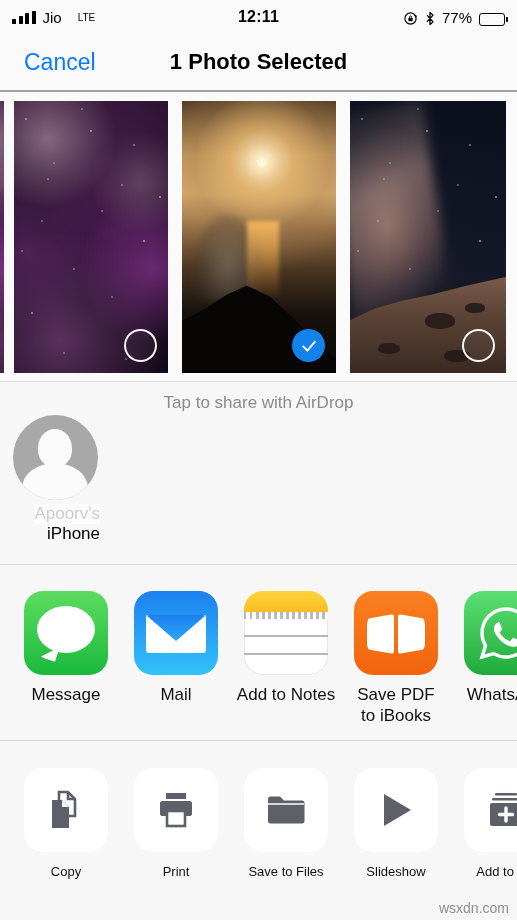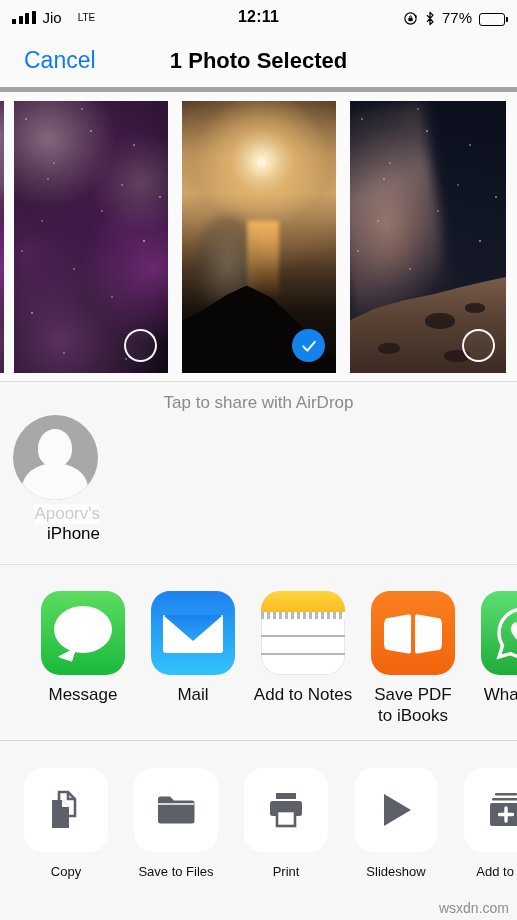--- a/index.html
+++ b/index.html
@@ -98,21 +98,21 @@
     border-radius: 0 1px 1px 0;
   }
 
   
   .nav-bar {
     position: absolute;
     top: 34px; left: 0;
     width: 517px;
     height: 58px;
     background: #fafafa;
-    border-bottom: 5px solid #a3a3a3;
+    border-bottom: 2px solid #a3a3a3;
     display: flex;
     align-items: center;
   }
   .nav-cancel {
     position: absolute;
     left: 24px;
     font-size: 23px;
     color: #0b7cf7;
     cursor: pointer;
   }
@@ -335,21 +335,21 @@
   
   .app-row {
     position: absolute;
     top: 564px; left: 0;
     width: 517px;
     height: 176px;
     background: #f7f7f7;
     border-top: 1px solid #dedede;
     display: flex;
     align-items: flex-start;
-    padding-left: 28px;
+    padding-left: 11px;
     overflow: hidden;
   }
   .app-item {
     width: 110px;
     flex: 0 0 110px;
     text-align: center;
     padding-top: 26px;
     cursor: pointer;
   }
   .app-tile {
@@ -636,36 +636,36 @@
           <path d="M9 13h10l7 7v21H9z" fill="#5d6069"></path>
           <path d="M19 13v7h7" fill="#ffffff"></path>
         </svg>
       </div>
       <div class="action-label">Copy</div>
     </div>
 
     <div class="action-item">
       <div class="action-tile">
         <svg viewBox="0 0 46 46">
-          <path d="M5 12a2.5 2.5 0 0 1 2.5-2.5H17l4 4h18a2.5 2.5 0 0 1 2.5 2.5v18A2.5 2.5 0 0 1 39 36.5H7.5A2.5 2.5 0 0 1 5 34z" fill="#5d6069"></path>
-          <path d="M5 17h36" stroke="#ffffff" stroke-width="1.6"></path>
-        </svg>
-      </div>
-      <div class="action-label">Save to Files</div>
+          <rect x="13" y="6" width="20" height="6" fill="#5d6069"></rect>
+          <rect x="7" y="14" width="32" height="15" rx="2.5" fill="#5d6069"></rect>
+          <rect x="14" y="24" width="18" height="15" fill="#ffffff" stroke="#5d6069" stroke-width="2.6"></rect>
+        </svg>
+      </div>
+      <div class="action-label">Print</div>
     </div>
 
     <div class="action-item">
       <div class="action-tile">
         <svg viewBox="0 0 46 46">
-          <rect x="13" y="6" width="20" height="6" fill="#5d6069"></rect>
-          <rect x="7" y="14" width="32" height="15" rx="2.5" fill="#5d6069"></rect>
-          <rect x="14" y="24" width="18" height="15" fill="#ffffff" stroke="#5d6069" stroke-width="2.6"></rect>
-        </svg>
-      </div>
-      <div class="action-label">Print</div>
+          <path d="M5 12a2.5 2.5 0 0 1 2.5-2.5H17l4 4h18a2.5 2.5 0 0 1 2.5 2.5v18A2.5 2.5 0 0 1 39 36.5H7.5A2.5 2.5 0 0 1 5 34z" fill="#5d6069"></path>
+          <path d="M5 17h36" stroke="#ffffff" stroke-width="1.6"></path>
+        </svg>
+      </div>
+      <div class="action-label">Save to Files</div>
     </div>
 
     <div class="action-item">
       <div class="action-tile">
         <svg viewBox="0 0 46 46">
           <path d="M11 7 L38 23 L11 39 Z" fill="#5d6069"></path>
         </svg>
       </div>
       <div class="action-label">Slideshow</div>
     </div>

